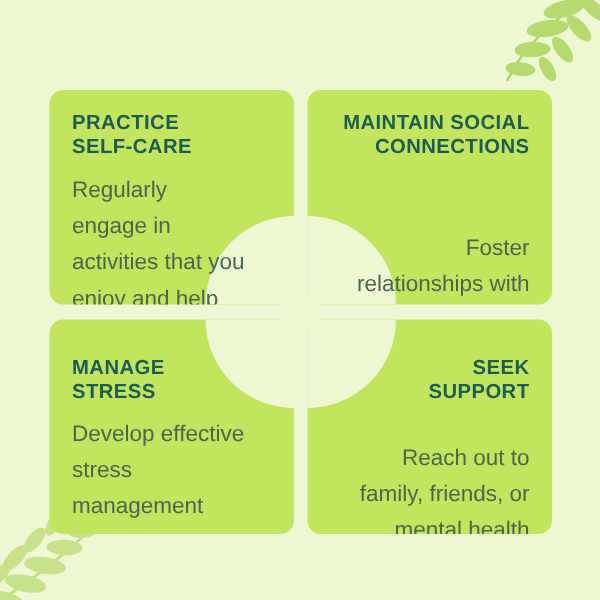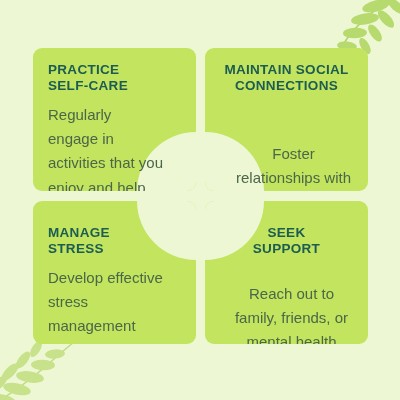--- a/index.html
+++ b/index.html
@@ -40,21 +40,21 @@
     left: -14px;
     bottom: -10px;
     width: 96px;
     height: 76px;
   }
 
   
   .grid {
     position: absolute;
     left: 33px;
-    top: 48px;
+    top: 60px;
     width: 335px;
     height: 296px;
   }
 
   .card {
     position: absolute;
     width: 163px;
     height: 143px;
     background: #c2e45e;
     border-radius: 9px;
@@ -99,21 +99,21 @@
 
   .card-body {
     font-family: "Liberation Sans", sans-serif;
     font-size: 15px;
     line-height: 1.62;
     color: #4b6749;
     margin: 0;
   }
 
   .align-left  { text-align: left;  }
-  .align-right { text-align: center; }
+  .align-right { text-align: right; }
 
   .card.tr .card-inner,
   .card.br .card-inner { text-align: right; }
 
   .card.tr .card-body { padding-left: 14px; margin-top: 48px; }
   .card.br .card-body { padding-left: 10px; margin-top: 25px; }
   .card.tl .card-body { padding-right: 16px; }
   .card.bl .card-body { padding-right: 8px; }
 
   .card.br .card-inner { padding-top: 10px; }

